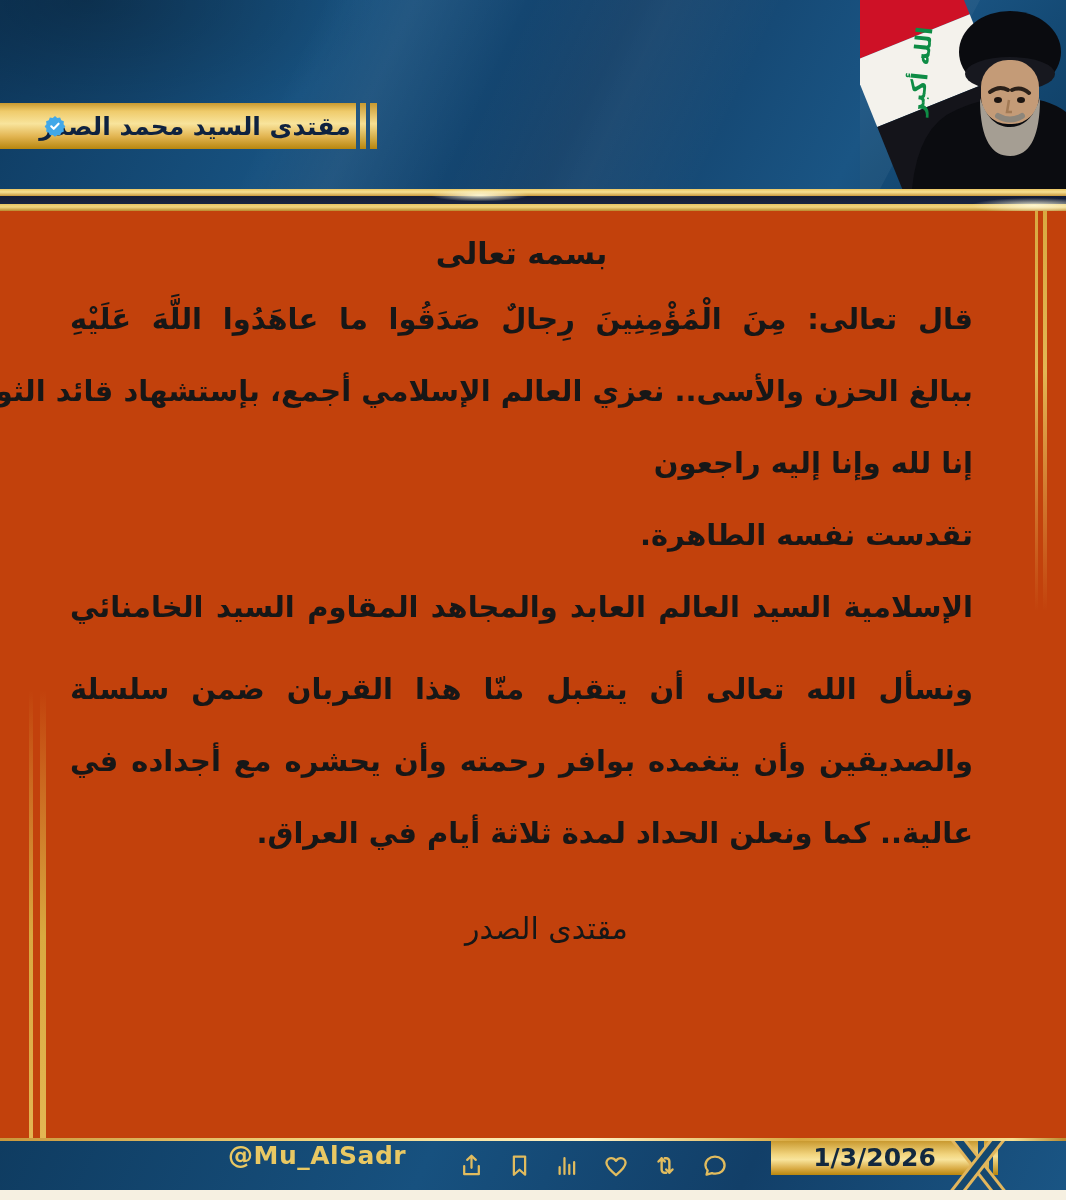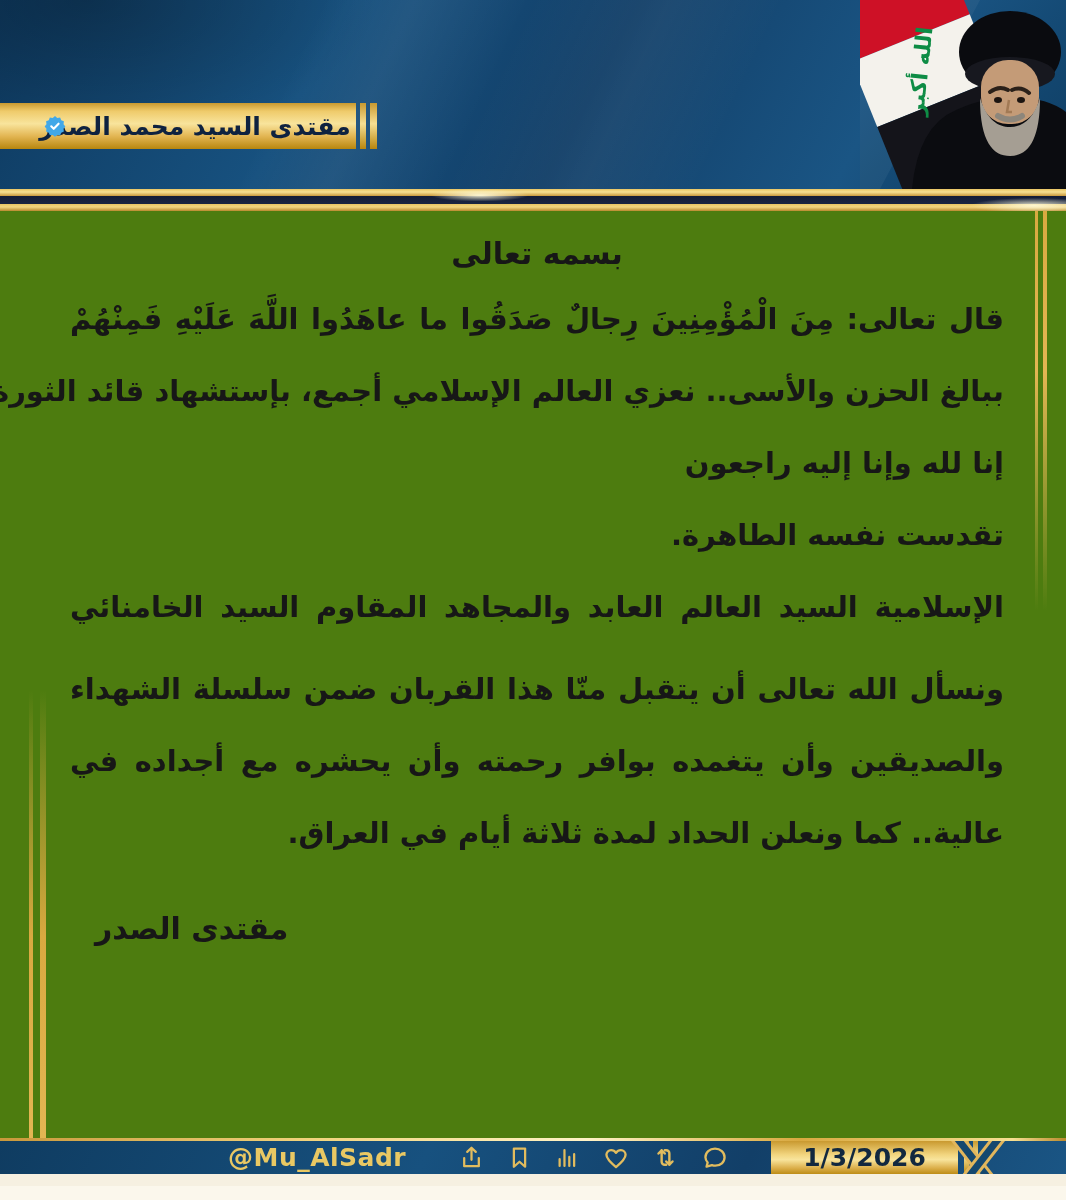--- a/index.html
+++ b/index.html
@@ -42,60 +42,60 @@
   .divider{
     position:absolute;top:189px;left:0;width:1066px;height:22px;z-index:4;
     background:
       radial-gradient(70px 9px at 45% 28%,rgba(255,250,218,.95),rgba(255,250,218,0) 70%),
       radial-gradient(90px 11px at 97% 75%,rgba(255,250,218,.9),rgba(255,250,218,0) 70%),
       linear-gradient(180deg,#E9C563 0px,#F6DF92 3px,#C9983B 7px,#131C36 7px,#1A2542 15px,#E9C563 15px,#F2D57F 18px,#B9892D 22px);
   }
   
   .bodyc{
     position:absolute;top:211px;left:0;width:1066px;height:927px;
-    background:#4d7c0f;direction:rtl;color:#171717;
-    padding:14px 62px 0 70px;box-sizing:border-box;z-index:1;
+    background:#c2410c;direction:rtl;color:#171717;
+    padding:14px 93px 0 70px;box-sizing:border-box;z-index:1;
   }
   .heading{
     font-size:30px;font-weight:bold;text-align:center;line-height:58px;margin:0;
   }
   .line{
     font-size:29px;font-weight:bold;line-height:72px;white-space:nowrap;margin:0;
   }
   .l-right{text-align:right;}
   .l-just{text-align:justify;text-align-last:justify;text-justify:inter-word;white-space:normal;height:72px;overflow:hidden;}
-  .sig{font-size:30px;font-weight:bold;line-height:72px;text-align:left;margin-top:24px;transform:translateX(25px);}
+  .sig{font-size:30px;font-weight:normal;line-height:72px;text-align:center;margin-top:24px;transform:translateX(25px);}
   .gold-lines-right{
     position:absolute;top:211px;right:19px;width:15px;height:400px;z-index:2;
   }
   .gold-lines-right i{position:absolute;top:0;height:100%;
     background:linear-gradient(180deg,#D9A940 0%,#E3B653 40%,rgba(227,182,83,0) 100%);}
   .gold-lines-right i:first-child{right:0;width:4px;}
   .gold-lines-right i:last-child{right:9px;width:3px;}
   .gold-lines-left{
     position:absolute;top:690px;left:29px;width:18px;height:448px;z-index:2;
   }
   .gold-lines-left i{position:absolute;top:0;height:100%;
     background:linear-gradient(180deg,rgba(217,169,64,0) 0%,#D9A940 55%,#E3B653 100%);}
   .gold-lines-left i:first-child{left:0;width:4px;}
   .gold-lines-left i:last-child{left:11px;width:6px;}
   
   .footer{position:absolute;bottom:0;left:0;width:1066px;height:62px;z-index:5;}
   .f-goldline{height:3px;background:linear-gradient(90deg,#C9983B,#F2D57F 30%,#FFF3C6 55%,#D9A940 75%,#F6DF92 95%,#B9892D);}
   .f-band{
-    position:relative;height:33px;overflow:hidden;
+    position:relative;height:49px;overflow:hidden;
     background:linear-gradient(115deg,#0F3C61 0%,#17517F 40%,#123F68 70%,#1A5584 100%);
-    display:flex;align-items:center;color:#E9C863;
+    display:flex;color:#E9C863;
   }
   .f-cream{height:12px;background:#F6F0E1;}
   .handle{font-size:25px;font-weight:bold;margin-left:228px;letter-spacing:.5px;white-space:nowrap;}
   .f-icons{display:flex;align-items:center;gap:21px;margin-left:52px;}
   .f-icons svg{display:block;}
   .date-badge{
-    margin-left:42px;height:34px;line-height:34px;padding:0 32px;
+    margin-left:42px;height:34px;line-height:34px;padding:0 42px;
     background:linear-gradient(180deg,#C9992F 0%,#F2D57F 40%,#F8E49C 55%,#DBAE49 80%,#B8860E 100%);
     color:#12283F;font-size:25px;font-weight:bold;white-space:nowrap;
   }
   .date-bars{display:flex;gap:4px;margin-left:6px;}
   .date-bars i{width:5px;height:34px;background:linear-gradient(180deg,#C9992F,#F6DF92 45%,#B8860E);}
   .x-logo{position:absolute;right:46px;top:-9px;}
 </style>
 </head>
 <body>
 

